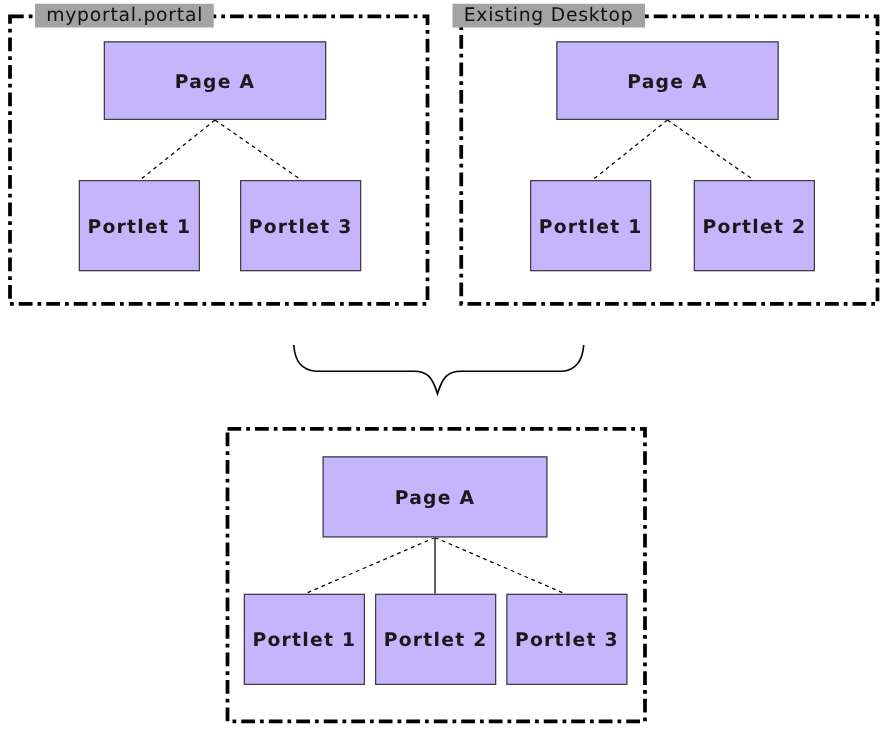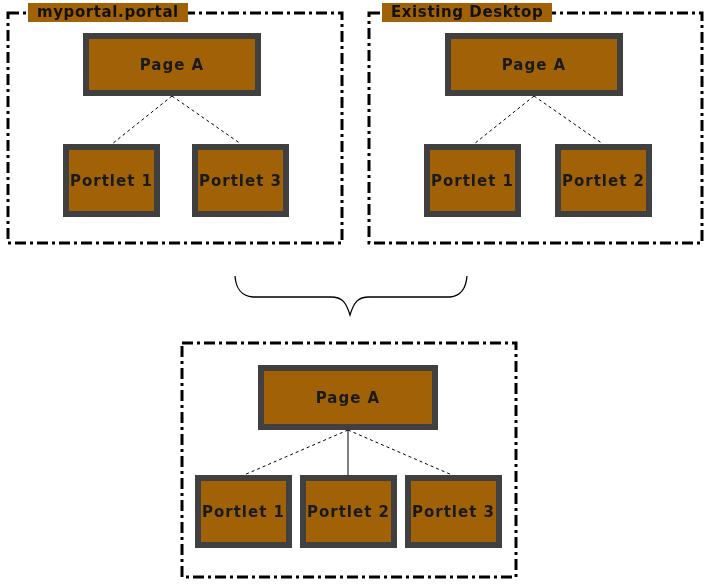--- a/index.html
+++ b/index.html
@@ -13,34 +13,34 @@
   }
   svg.overlay {
     position: absolute;
     left: 0; top: 0;
     width: 710px; height: 584px;
     z-index: 1;
   }
   .panel-label {
     position: absolute;
     z-index: 3;
-    background: #a16207;
+    background: #a3a3a3;
     padding: 0 9px;
     font-size: 15px;
-    font-weight: bold;
+    font-weight: normal;
     color: #111111;
     letter-spacing: 0.6px;
     line-height: 19px;
     white-space: nowrap;
   }
   .node {
     position: absolute;
     z-index: 2;
-    background: #a16207;
-    border: 6px solid #404040;
+    background: #c4b5fd;
+    border: 1px solid #404040;
     display: flex;
     align-items: center;
     justify-content: center;
     font-size: 15px;
     font-weight: bold;
     color: #1a1a1a;
     letter-spacing: 1px;
     white-space: nowrap;
     box-sizing: border-box;
   }
@@ -66,21 +66,21 @@
     <line x1="348" y1="430" x2="348" y2="475" stroke="#000000" stroke-width="1"></line>
     <line x1="348" y1="430" x2="452" y2="475" stroke="#000000" stroke-width="1" stroke-dasharray="3 3"></line>
 
     <path d="M 235 276 C 236 289 241 296 253 297 L 331 297
              C 342 297 346 302 350 315
              C 354 302 358 297 369 297 L 450 297
              C 461 296 466 289 467 276" fill="none" stroke="#000000" stroke-width="1.3"></path>
   </svg>
 
   <div class="panel-label" style="left:28px; top:3px;">myportal.portal</div>
-  <div class="panel-label" style="left:382px; top:3px;">Existing Desktop</div>
+  <div class="panel-label" style="left:362px; top:3px;">Existing Desktop</div>
 
   <div class="node" style="left:83px; top:33px; width:178px; height:63px;">Page A</div>
   <div class="node" style="left:63px; top:144px; width:97px; height:73px;">Portlet 1</div>
   <div class="node" style="left:192px; top:144px; width:97px; height:73px;">Portlet 3</div>
 
   <div class="node" style="left:445px; top:33px; width:178px; height:63px;">Page A</div>
   <div class="node" style="left:424px; top:144px; width:97px; height:73px;">Portlet 1</div>
   <div class="node" style="left:555px; top:144px; width:97px; height:73px;">Portlet 2</div>
 
   <div class="node" style="left:258px; top:365px; width:180px; height:65px;">Page A</div>

